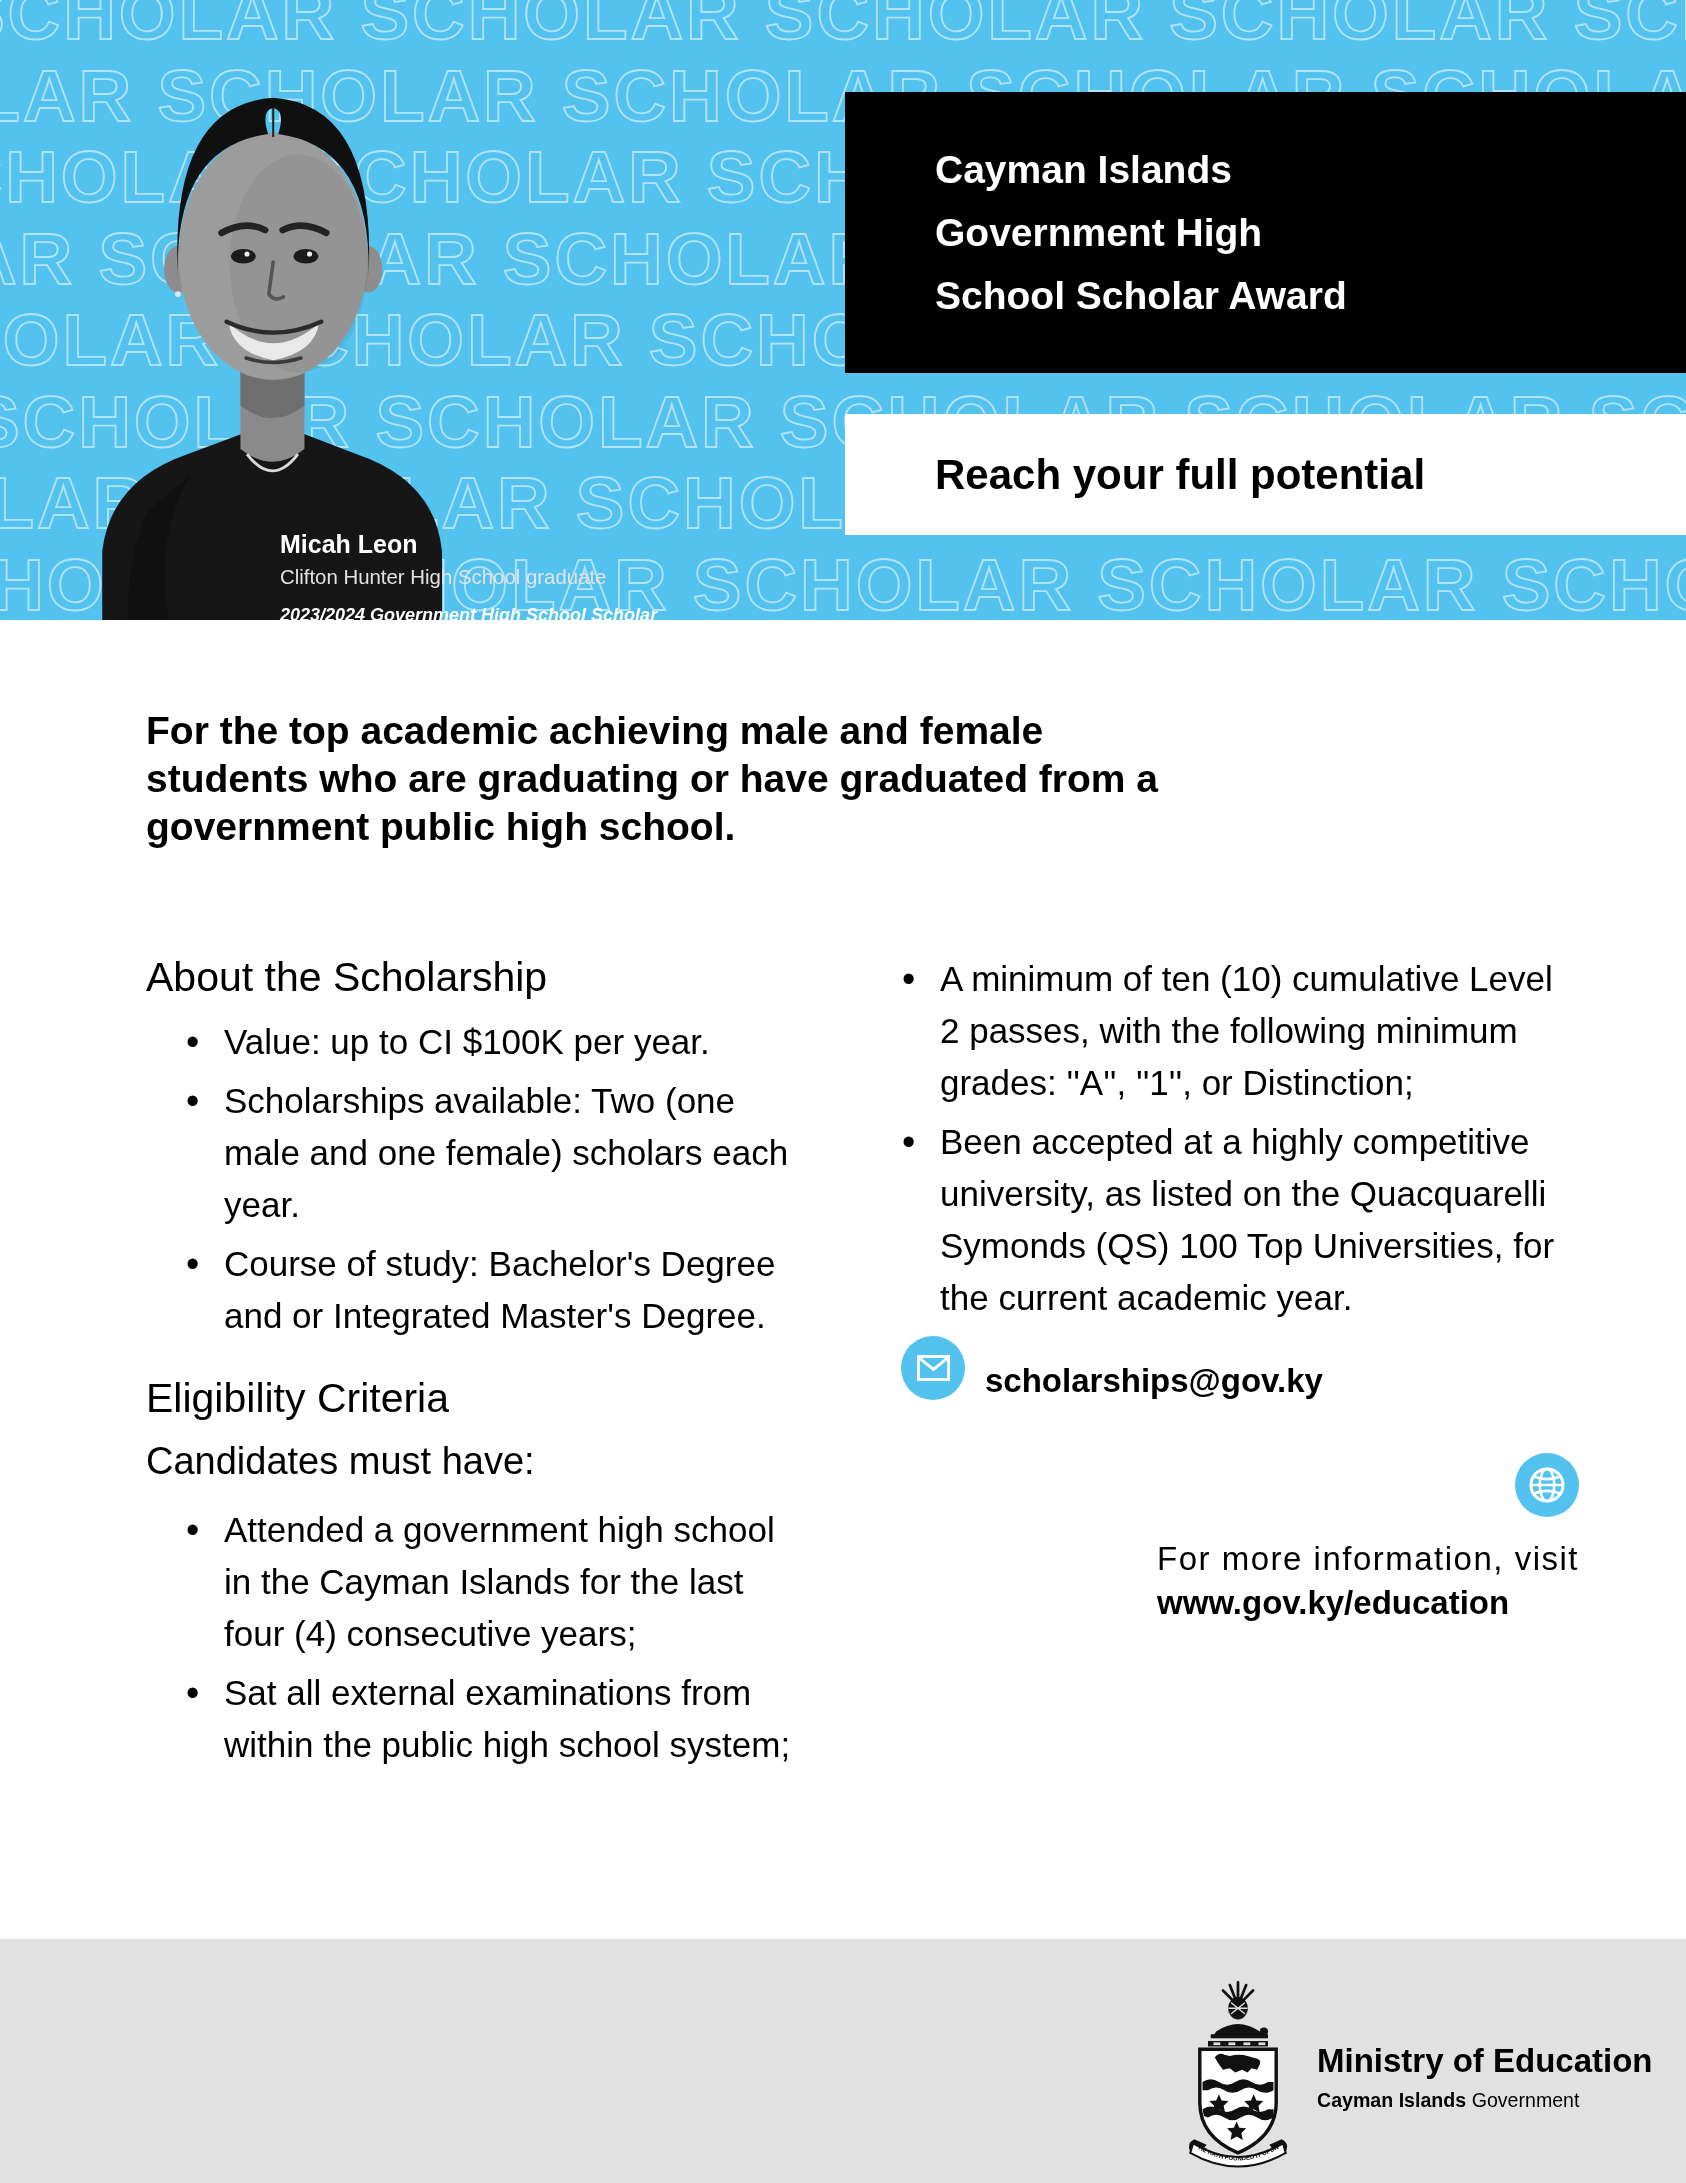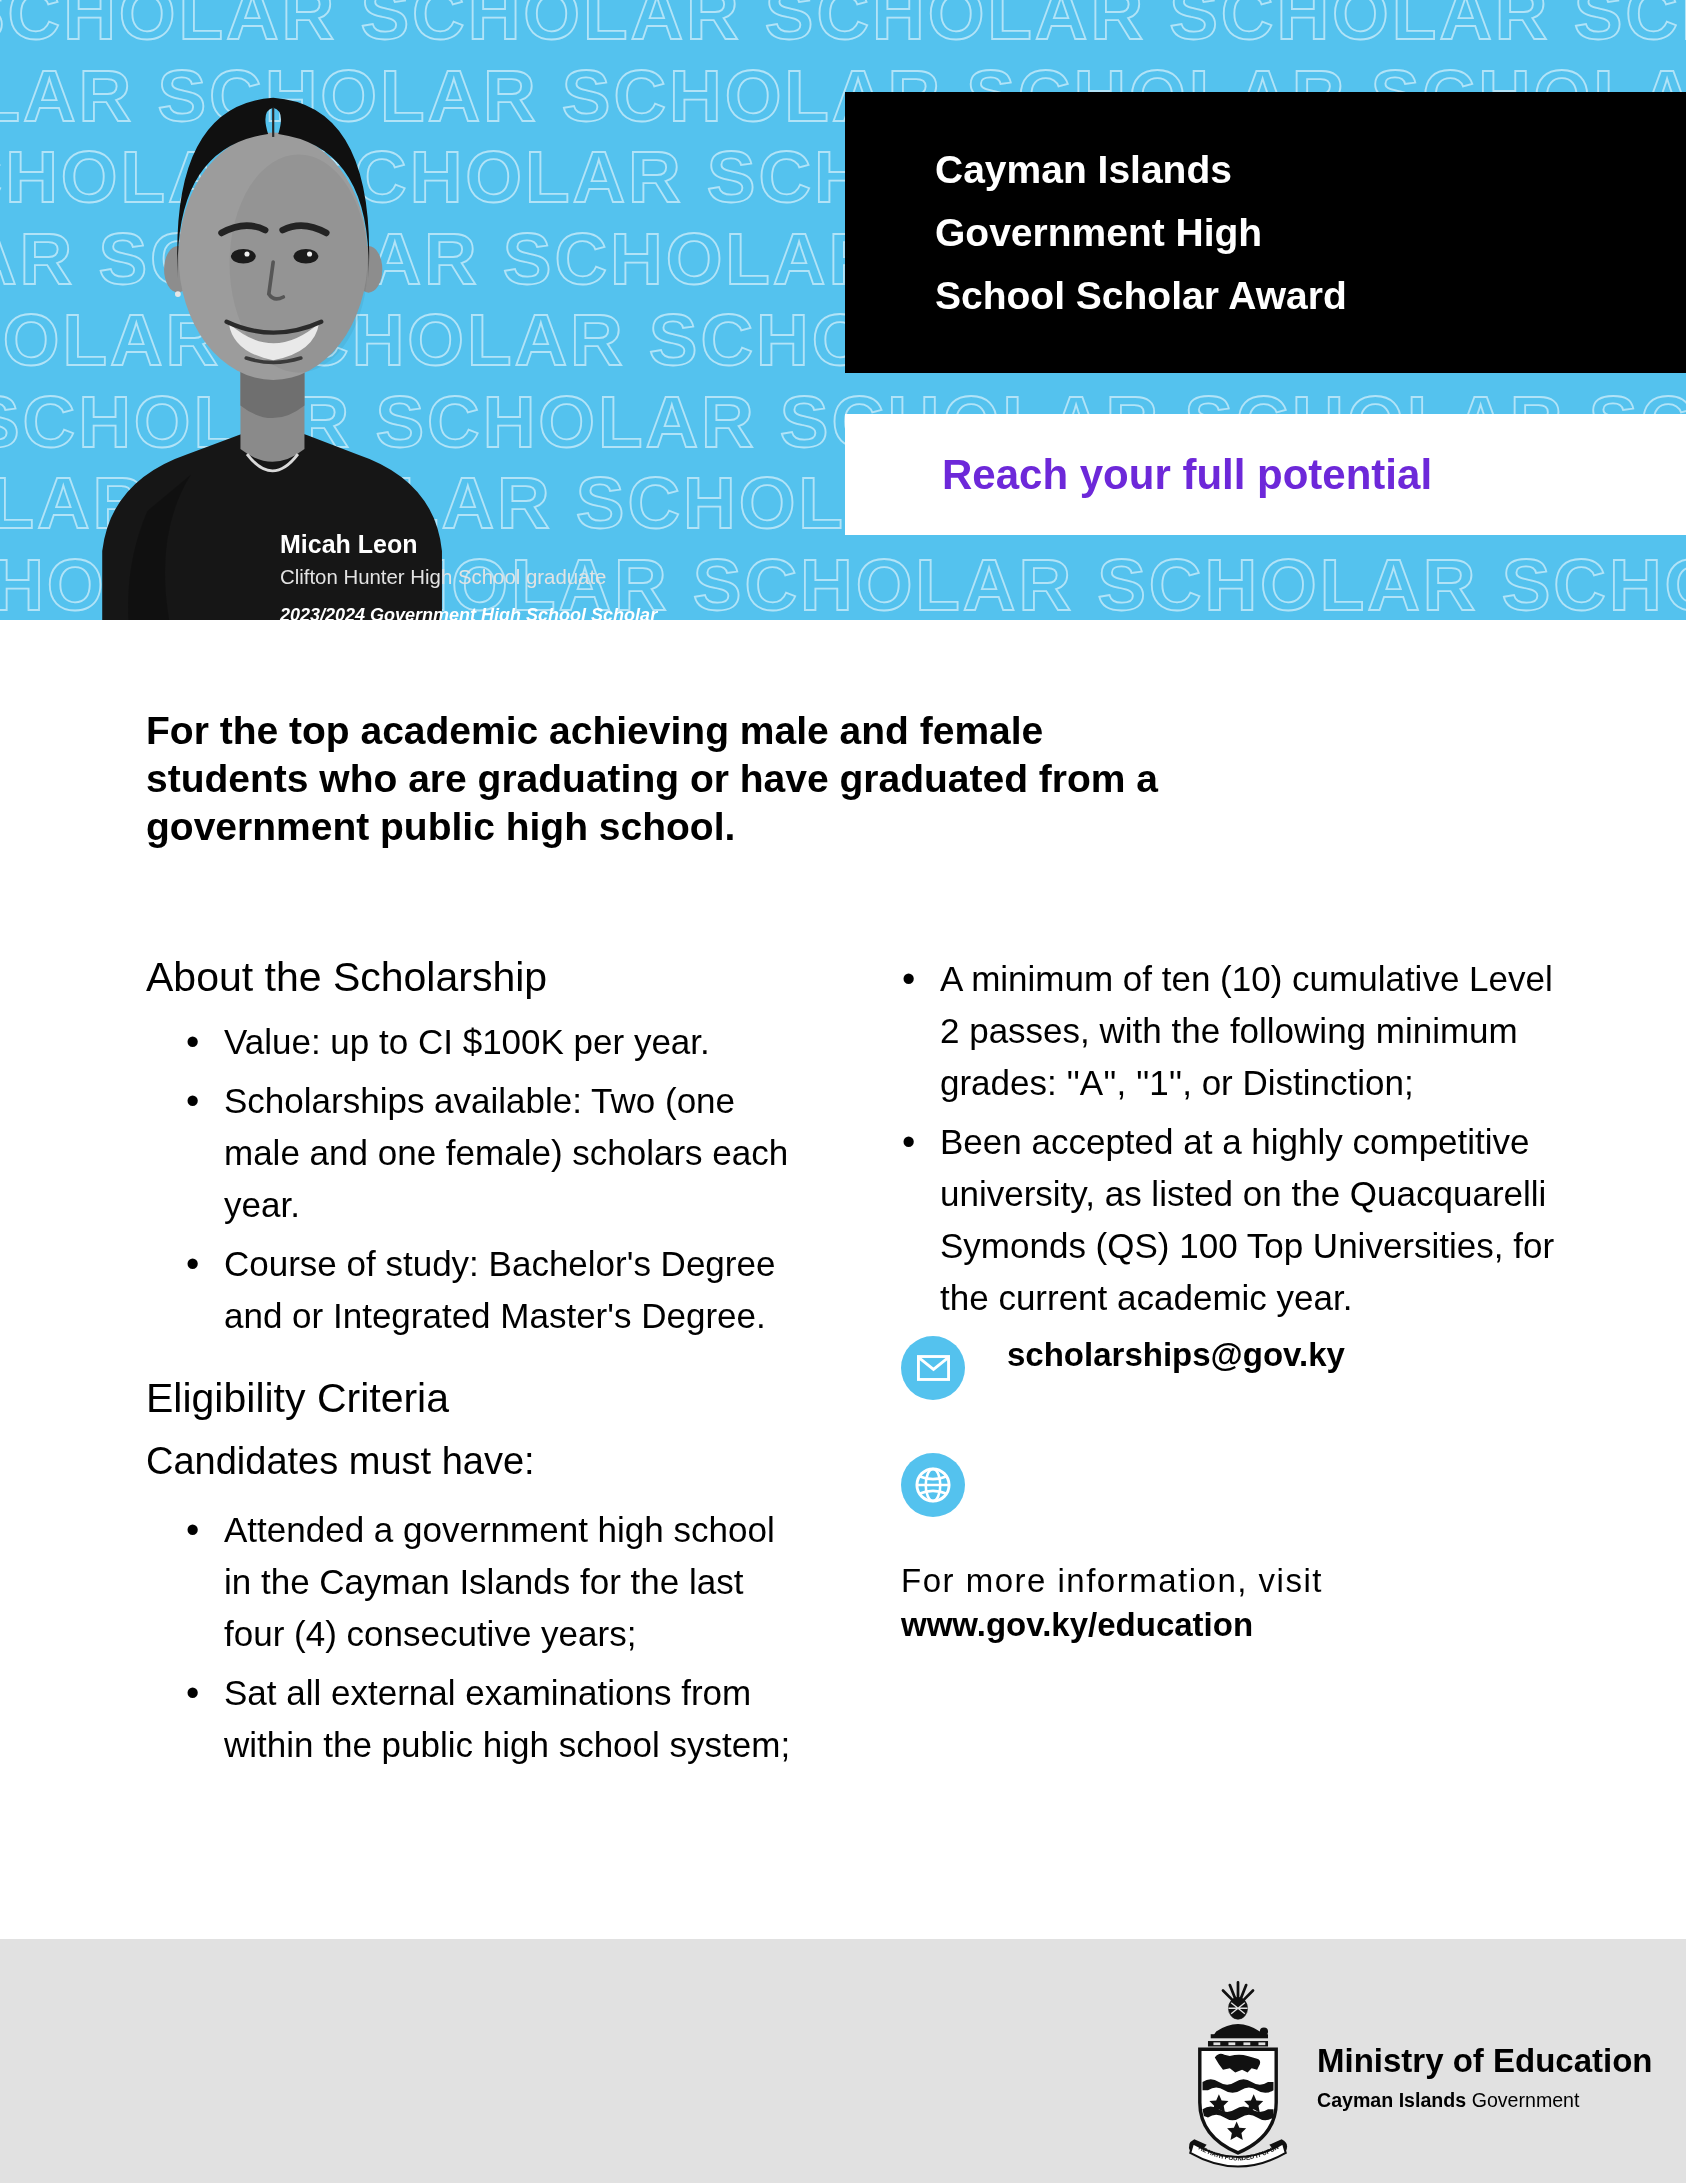--- a/index.html
+++ b/index.html
@@ -68,24 +68,23 @@
   .banner-white {
     position: absolute;
     left: 845px; top: 414px; right: 0;
     height: 121px;
     background: #ffffff;
     display: flex;
     align-items: center;
     padding-left: 90px;
   }
   .banner-tagline {
-    color: #6d28d9;
+    color: #000000;
     font-size: 42px;
     font-weight: bold;
-    margin-left: 7px;
   }
 
   
   .headline {
     position: absolute;
     left: 146px; top: 707px;
     width: 1419px;
     font-size: 39px;
     font-weight: bold;
     line-height: 48px;
@@ -123,22 +122,22 @@
   ul.bullets li::before {
     content: "\2022";
     position: absolute;
     left: 0; top: 0;
     font-size: 38px;
   }
 
   .contact { margin-top: 11.6px; margin-left: 39px; }
   .contact-row {
     display: flex;
-    align-items: flex-start;
-    gap: 42px;
+    align-items: flex-end;
+    gap: 20px;
   }
   .contact-row + .contact-row { margin-top: 53px; flex-direction: column; }
   .icon-circle {
     flex: 0 0 auto;
     width: 64px; height: 64px;
     border-radius: 50%;
     background: #54c2ee;
     display: flex;
     align-items: center;
     justify-content: center;

